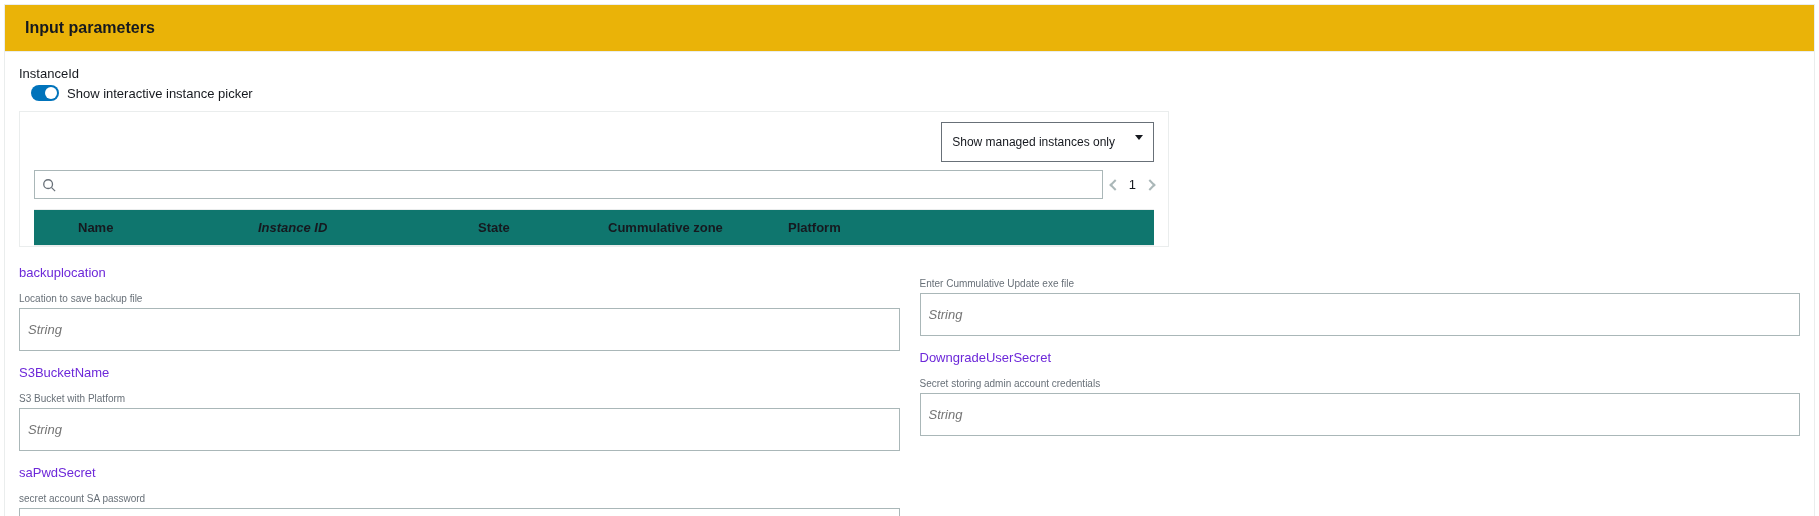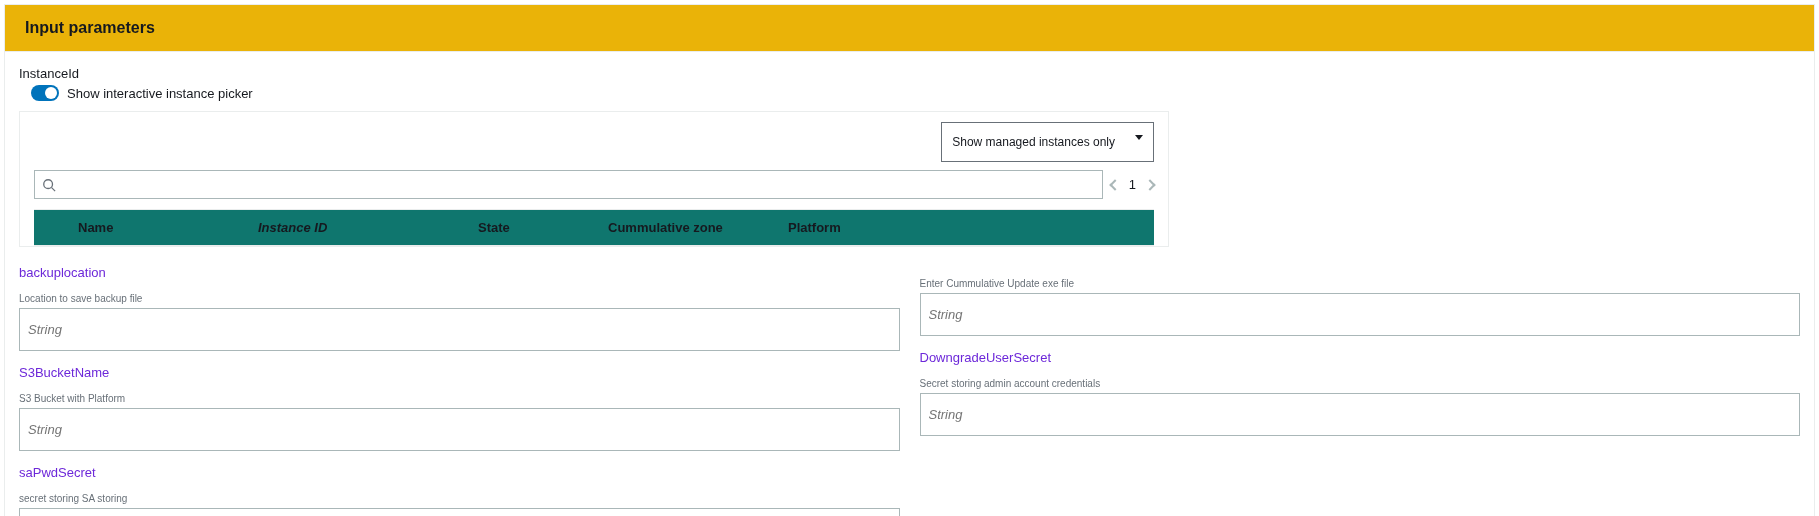--- a/index.html
+++ b/index.html
@@ -95,21 +95,21 @@
         </thead>
         <tbody id="inst-body">
           </tbody>
       </table>
     </div>
 
     <div class="params-grid">
       <div class="param-col" id="left-col">
           <div><div class="field-label">backuplocation</div><div class="field-desc">Location to save backup file</div><input class="field-input" type="text" placeholder="String" style=""></div>
           <div><div class="field-label">S3BucketName</div><div class="field-desc">S3 Bucket with Platform</div><input class="field-input" type="text" placeholder="String" style=""></div>
-          <div><div class="field-label">saPwdSecret</div><div class="field-desc">secret storing SA storing</div><input class="field-input" type="text" placeholder="String" style=""></div>
+          <div><div class="field-label">saPwdSecret</div><div class="field-desc">secret account SA password</div><input class="field-input" type="text" placeholder="String" style=""></div>
         </div>
       <div class="param-col" id="right-col">
           <div><div class="field-desc">Enter Cummulative Update exe file</div><input class="field-input" type="text" placeholder="String" style=""></div>
           <div><div class="field-label">DowngradeUserSecret</div><div class="field-desc">Secret storing admin account credentials</div><input class="field-input" type="text" placeholder="String" style=""></div>
         </div>
     </div>
 
   </div>
 </div>
 

